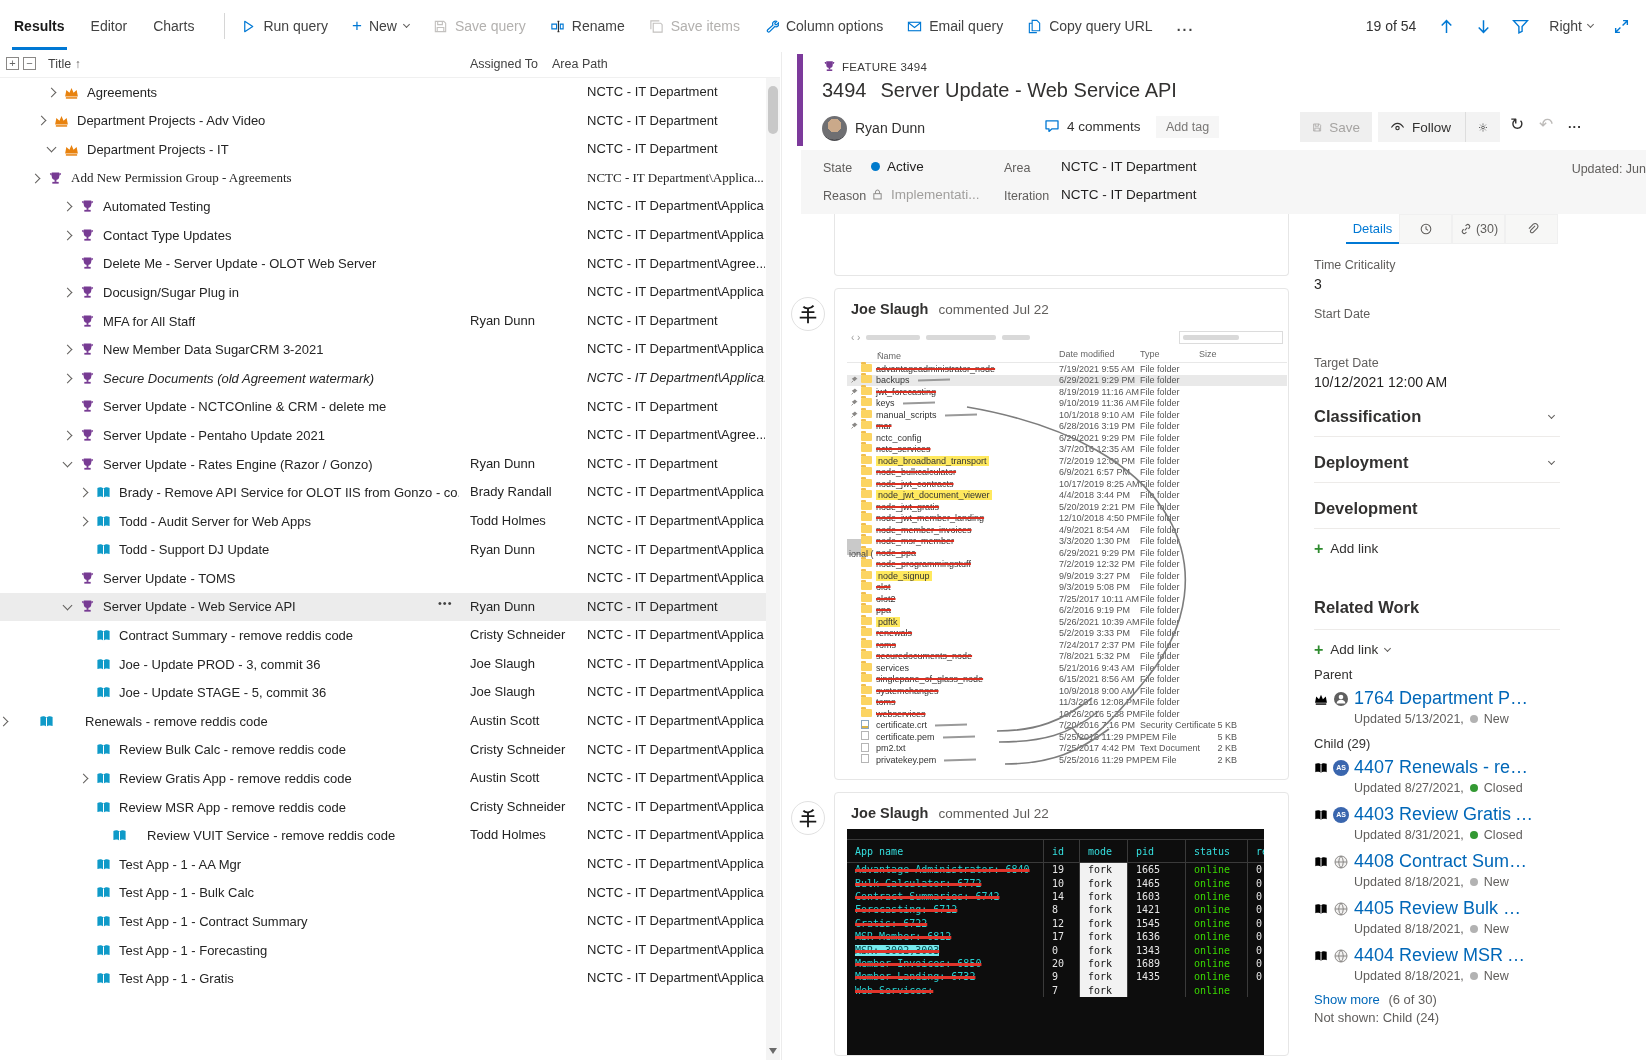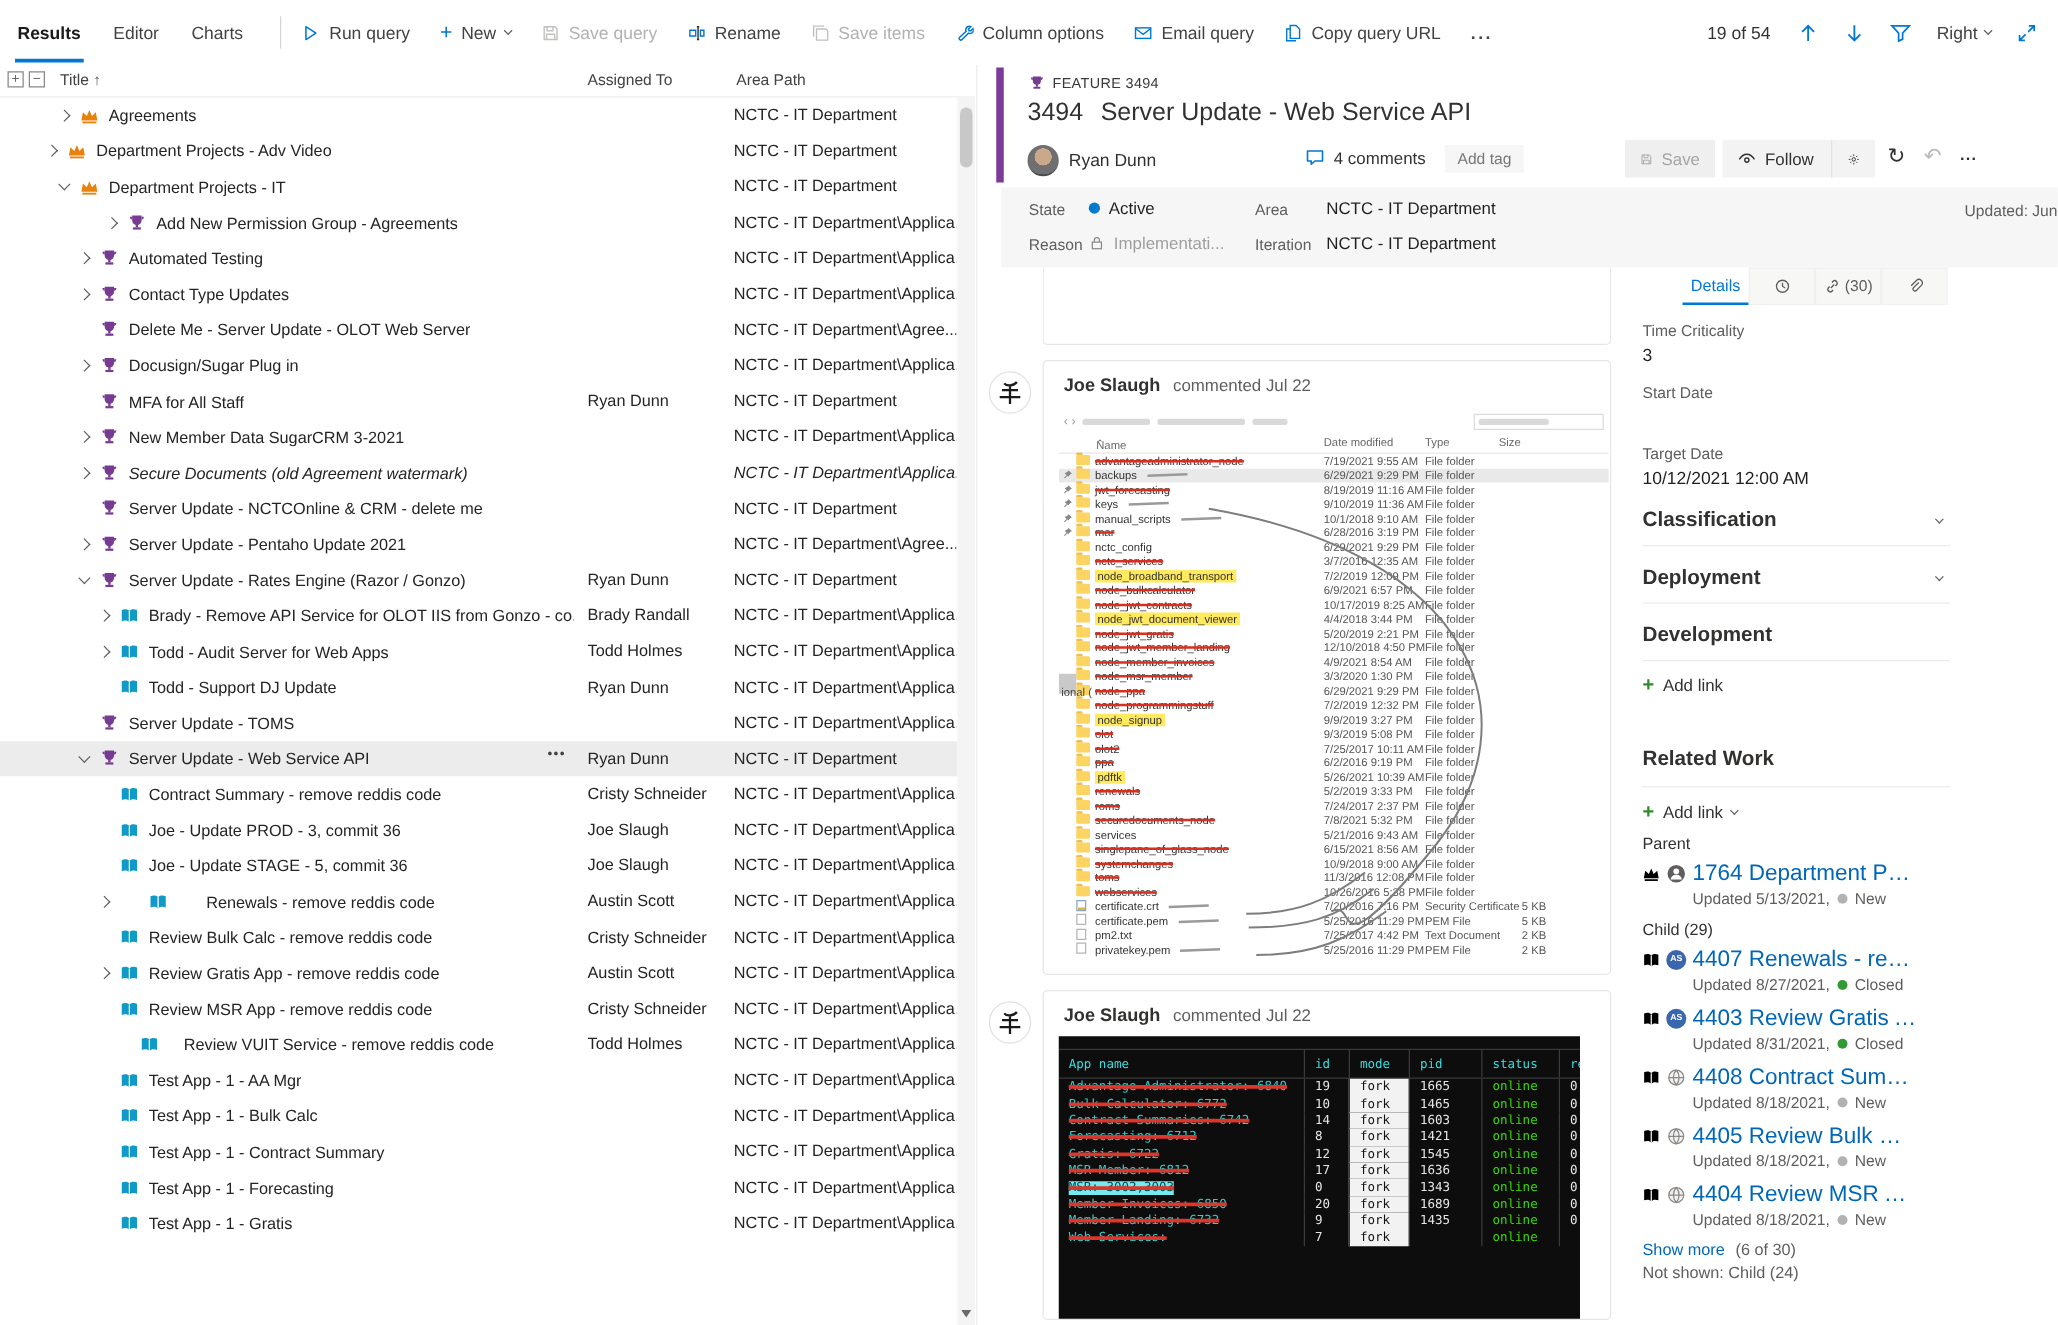--- a/index.html
+++ b/index.html
@@ -255,21 +255,21 @@
 
 <div class="left-pane">
   <div class="grid-head">
     <span class="pm-box" style="left:6px">+</span>
     <span class="pm-box" style="left:23px">−</span>
     <span class="hcell" style="left:48px">
       <span>Title</span>
       <span class="sort-arrow">↑</span>
     </span>
     <span class="hcell" style="left:470px">Assigned To</span>
-    <span class="hcell" style="left:589px">Area Path</span>
+    <span class="hcell" style="left:552px">Area Path</span>
   </div>
   <div class="grid-rows" id="query-rows">
       <div class="grow" style="padding-left: 48px;">
         <span class="chev right"></span>
         <span class="wicon">
           <svg viewBox="0 0 16 16" fill="#e8820e">
             <path d="M1.2 12.2 2.5 5.2 5.8 8.3 8 3.2l2.2 5.1 3.3-3.1 1.3 7z"></path>
             <rect x="2" y="13" width="12" height="1.6"></rect>
           </svg>
         </span>
@@ -294,21 +294,21 @@
         <span class="wicon">
           <svg viewBox="0 0 16 16" fill="#e8820e">
             <path d="M1.2 12.2 2.5 5.2 5.8 8.3 8 3.2l2.2 5.1 3.3-3.1 1.3 7z"></path>
             <rect x="2" y="13" width="12" height="1.6"></rect>
           </svg>
         </span>
         <span class="gtitle">Department Projects - IT</span>
         <span class="gcell ga"></span>
         <span class="gcell gp">NCTC - IT Department</span>
       </div>
-      <div class="grow" style="padding-left: 86px;">
+      <div class="grow" style="padding-left: 32px; font-family: Liberation Serif, serif;">
         <span class="chev right"></span>
         <span class="wicon">
           <svg viewBox="0 0 16 16" fill="#773b93">
             <path d="M4 1.5h8v4.2a4 4 0 0 1-8 0z"></path>
             <path d="M2 2.5h2v2.6a2.6 2.6 0 0 1-2-2.6zM12 2.5h2a2.6 2.6 0 0 1-2 2.6z"></path>
             <rect x="7" y="9" width="2" height="2.6"></rect>
             <rect x="4.6" y="11.6" width="6.8" height="1.9"></rect>
           </svg>
         </span>
         <span class="gtitle">Add New Permission Group - Agreements</span>
@@ -549,21 +549,21 @@
         <span class="wicon">
           <svg viewBox="0 0 16 16" fill="#0f9ac8">
             <path d="M1.5 3.2C4 1.9 6.9 2.4 8 4c1.1-1.6 4-2.1 6.5-.8v9.6c-2.5-1-5.4-.6-6.5 1-1.1-1.6-4-2-6.5-1z"></path>
             <path d="M8 4v9.8" stroke="#fff" stroke-width="1.1"></path>
           </svg>
         </span>
         <span class="gtitle">Joe - Update STAGE - 5, commit 36</span>
         <span class="gcell ga">Joe Slaugh</span>
         <span class="gcell gp">NCTC - IT Department\Applica...</span>
       </div>
-      <div class="grow" style="padding-left: 80px; gap: 23px;">
+      <div class="grow" style=" gap: 23px;">
         <span class="chev right"></span>
         <span class="wicon">
           <svg viewBox="0 0 16 16" fill="#0f9ac8">
             <path d="M1.5 3.2C4 1.9 6.9 2.4 8 4c1.1-1.6 4-2.1 6.5-.8v9.6c-2.5-1-5.4-.6-6.5 1-1.1-1.6-4-2-6.5-1z"></path>
             <path d="M8 4v9.8" stroke="#fff" stroke-width="1.1"></path>
           </svg>
         </span>
         <span class="gtitle">Renewals - remove reddis code</span>
         <span class="gcell ga">Austin Scott</span>
         <span class="gcell gp">NCTC - IT Department\Applica...</span>

